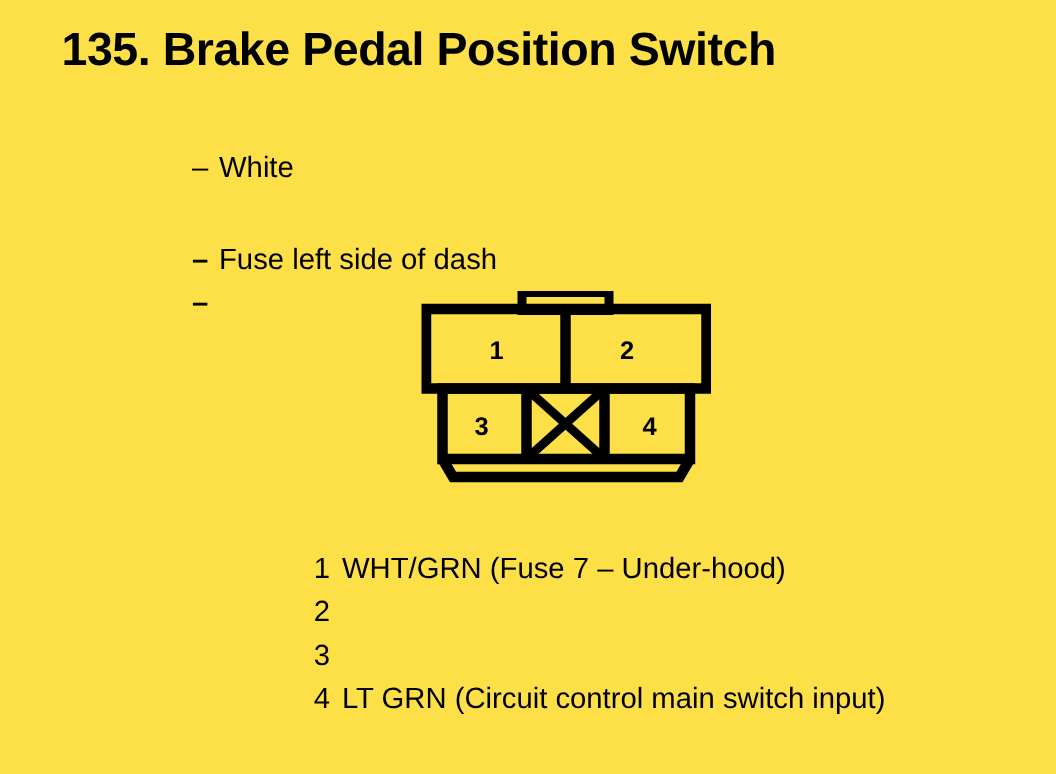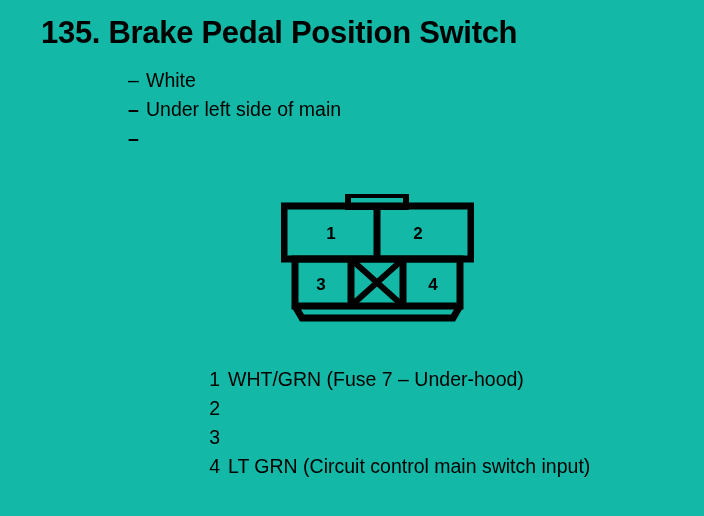--- a/index.html
+++ b/index.html
@@ -12,21 +12,21 @@
     height: 516px;
     position: relative;
     overflow: hidden;
     font-family: "Liberation Sans", sans-serif;
     color: #000000;
     -webkit-font-smoothing: none;
   }
   .page {
     position: absolute;
     inset: 0;
-    background: #14b8a6;
+    background: #fde047;
   }
 
   
   .title {
     position: absolute;
     left: 41px;
     top: 14px;
     font-size: 31px;
     font-weight: bold;
     letter-spacing: -0.3px;
@@ -49,21 +49,21 @@
     line-height: 29px;
     white-space: nowrap;
     color: #000000;
   }
   .bullet-dash {
     width: 18px;
     flex: 0 0 18px;
     font-size: 19.5px;
   }
   .bullet-dash.strong { font-weight: bold; }
-  .bullet-text { letter-spacing: 0px; }
+  .bullet-text { letter-spacing: 0px; margin-top: 32px; }
 
   
   .connector {
     position: absolute;
     left: 281px;
     top: 194px;
     width: 193px;
     height: 128px;
   }
   .conn-svg { display: block; }
@@ -106,21 +106,21 @@
 
   <div class="bullets">
 
     <div class="bullet-row">
       <span class="bullet-dash">–</span>
       <span class="bullet-text">White</span>
     </div>
 
     <div class="bullet-row">
       <span class="bullet-dash strong">–</span>
-      <span class="bullet-text">Under left side of main</span>
+      <span class="bullet-text">Fuse left side of dash</span>
     </div>
 
     <div class="bullet-row">
       <span class="bullet-dash strong">–</span>
     </div>
 
   </div>
 
   <div class="connector">
     <svg class="conn-svg" width="193" height="128" viewBox="0 0 193 128" xmlns="http://www.w3.org/2000/svg">

